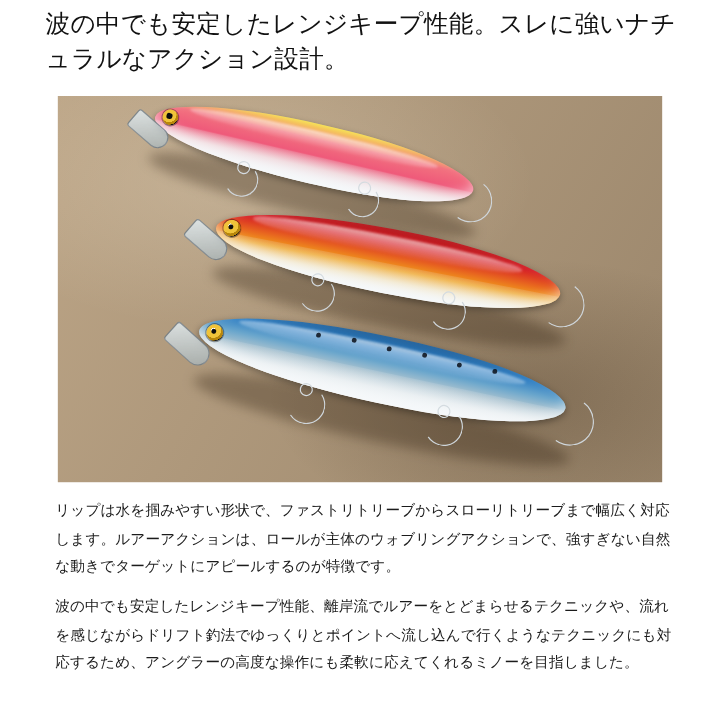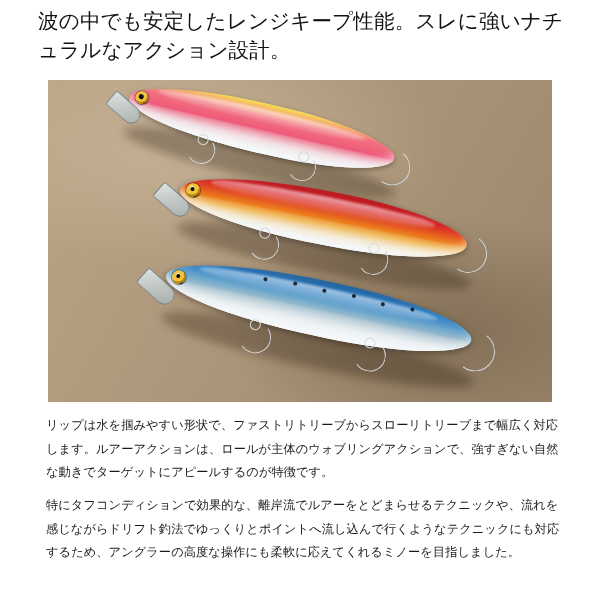--- a/index.html
+++ b/index.html
@@ -207,16 +207,16 @@
       <div class="ring" style="left:124px; top:68px;"></div>
       <div class="ring" style="left:240px; top:62px;"></div>
       <div class="hook" style="left:116px; top:70px; width:30px; height:30px;"></div>
       <div class="hook" style="left:232px; top:64px; width:30px; height:30px;"></div>
       <div class="hook" style="left:330px; top:34px; width:38px; height:38px; transform: rotate(-20deg);"></div>
     </div>
   </div>
 
   <div class="caption">
     <p>リップは水を掴みやすい形状で、ファストリトリーブからスローリトリーブまで幅広く対応します。ルアーアクションは、ロールが主体のウォブリングアクションで、強すぎない自然な動きでターゲットにアピールするのが特徴です。</p>
-    <p>特にタフコンディションで効果的な、離岸流でルアーをとどまらせるテクニックや、流れを感じながらドリフト釣法でゆっくりとポイントへ流し込んで行くようなテクニックにも対応するため、アングラーの高度な操作にも柔軟に応えてくれるミノーを目指しました。</p>
+    <p>波の中でも安定したレンジキープ性能、離岸流でルアーをとどまらせるテクニックや、流れを感じながらドリフト釣法でゆっくりとポイントへ流し込んで行くようなテクニックにも対応するため、アングラーの高度な操作にも柔軟に応えてくれるミノーを目指しました。</p>
   </div>
 
 </div>
 
 </body></html>

